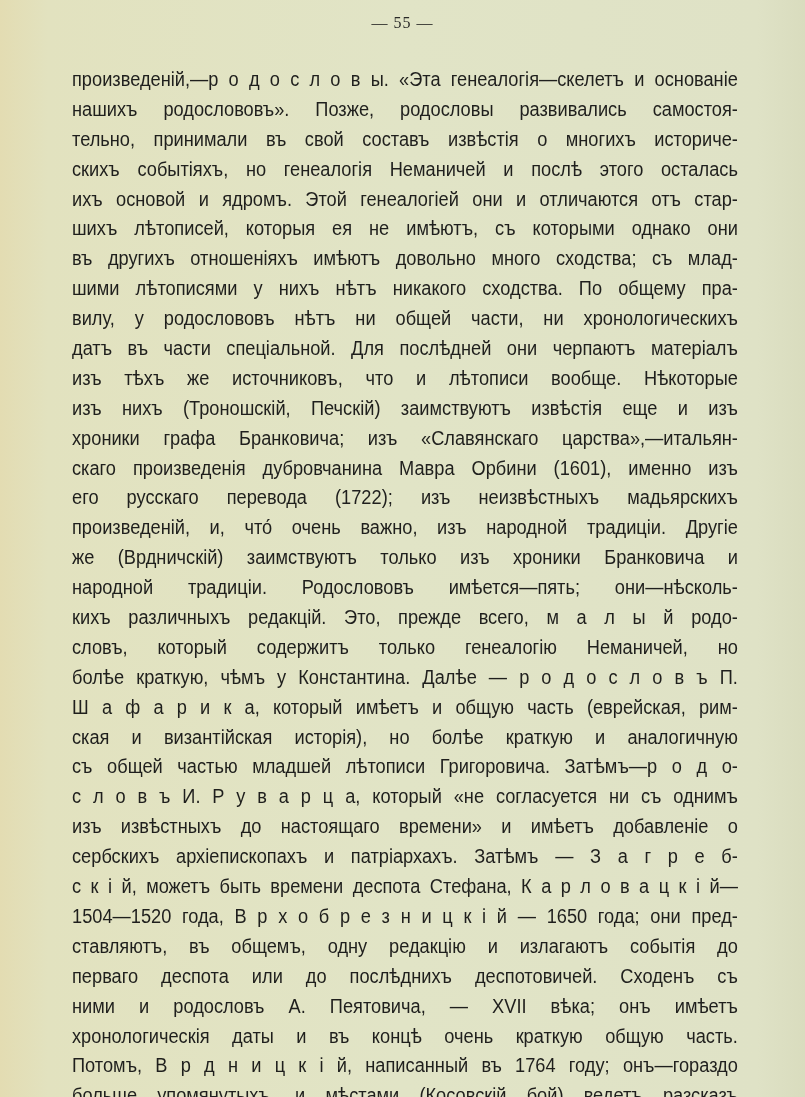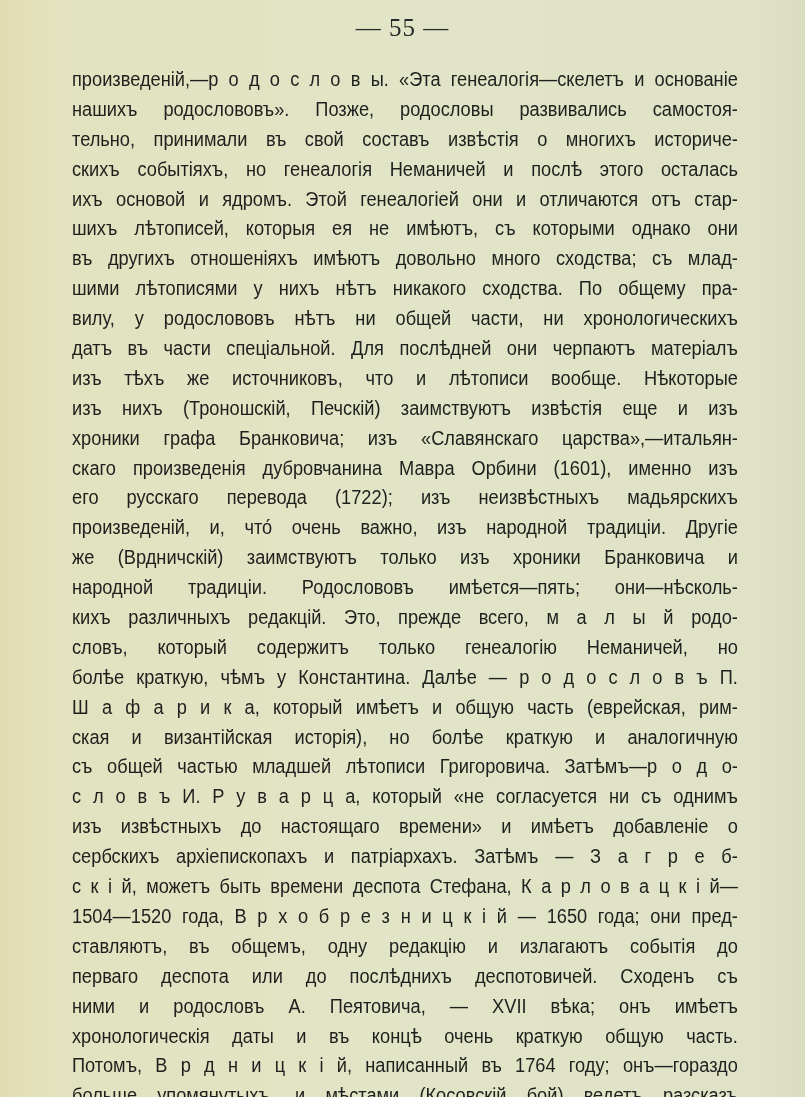--- a/index.html
+++ b/index.html
@@ -19,21 +19,21 @@
     width: 805px;
     height: 1097px;
   }
   .page-number {
     position: absolute;
     top: 14px;
     left: 0;
     width: 805px;
     text-align: center;
     font-family: "Liberation Serif", serif;
-    font-size: 25px;
+    font-size: 16px;
     color: #2a2a28;
     letter-spacing: 1px;
   }
   .body-text {
     position: absolute;
     top: 65px;
     left: 72px;
     width: 666px;
     font-family: "Liberation Sans", sans-serif;
     color: #1f1f1d;

